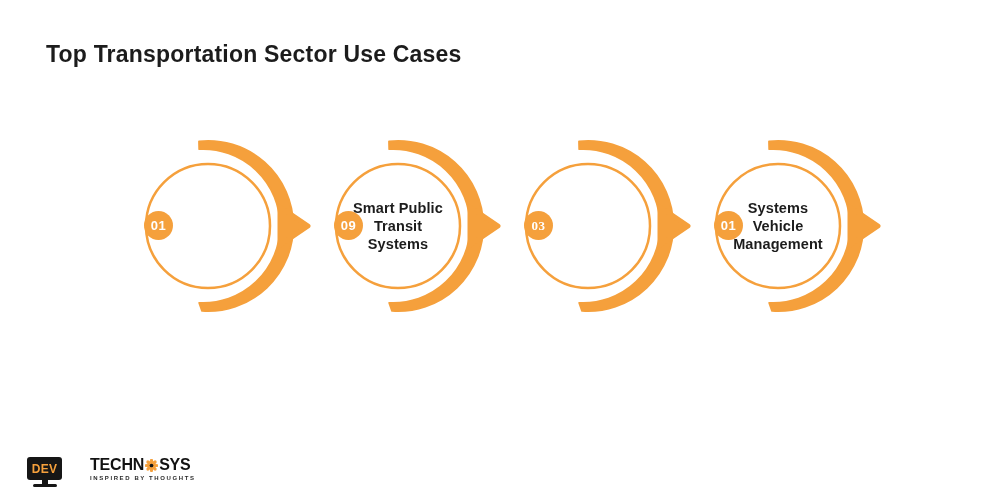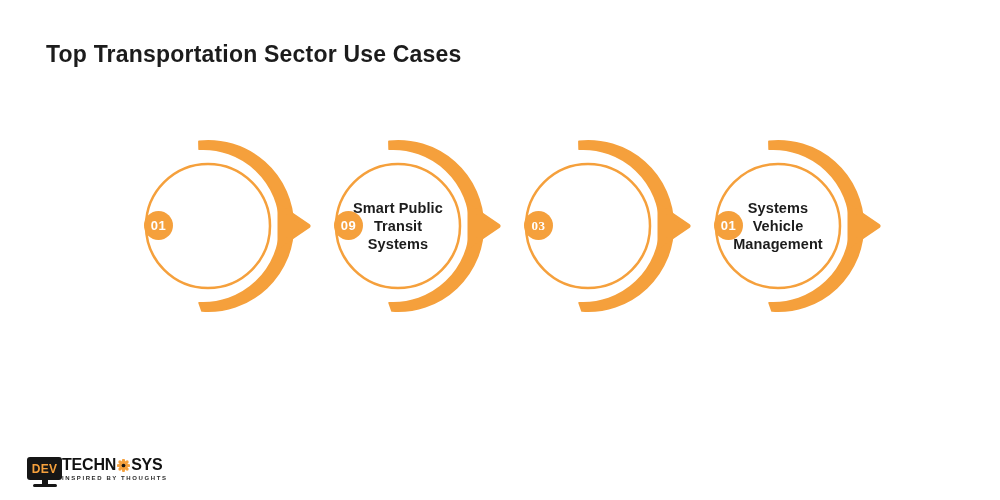--- a/index.html
+++ b/index.html
@@ -30,30 +30,30 @@
     font-size:13px;font-weight:700;letter-spacing:0.5px;margin-left:13px;
   }
   .label{
     position:absolute;left:45px;top:45px;width:130px;height:110px;
     display:flex;align-items:center;justify-content:center;text-align:center;
     font-size:14.5px;line-height:18px;font-weight:600;color:var(--ink);
     white-space:pre-line;letter-spacing:0.1px;
   }
 
   
-  .logo{position:absolute;left:27px;top:457px;display:flex;align-items:flex-start;}
+  .logo{position:absolute;left:27px;top:457px;display:flex;align-items:flex-start;gap:12px;}
   .monitor{position:relative;width:35px;height:31px;}
   .monitor .screen{
     width:35px;height:23px;background:#161616;border-radius:3px;
     display:flex;align-items:center;justify-content:center;
     color:var(--accent);font-size:12px;font-weight:800;letter-spacing:0.3px;
   }
   .monitor .neck{width:6px;height:4px;background:#161616;margin:0 auto;}
   .monitor .base{width:24px;height:3px;background:#161616;border-radius:1.5px;margin:0 auto;}
-  .brand{margin-left:0;display:flex;flex-direction:column;}
+  .brand{margin-left:16px;display:flex;flex-direction:column;}
   .brand-row{
     display:flex;align-items:center;
     font-size:16px;font-weight:800;color:#121212;letter-spacing:-0.2px;line-height:16px;
   }
   .gear{width:13px;height:13px;margin:0 1px;display:block;}
   .accent-fill{fill:var(--accent);}
   .tagline{
     margin-top:2px;font-size:6px;font-weight:700;color:#2a2a2a;letter-spacing:1.6px;line-height:7px;
   }
 </style>

